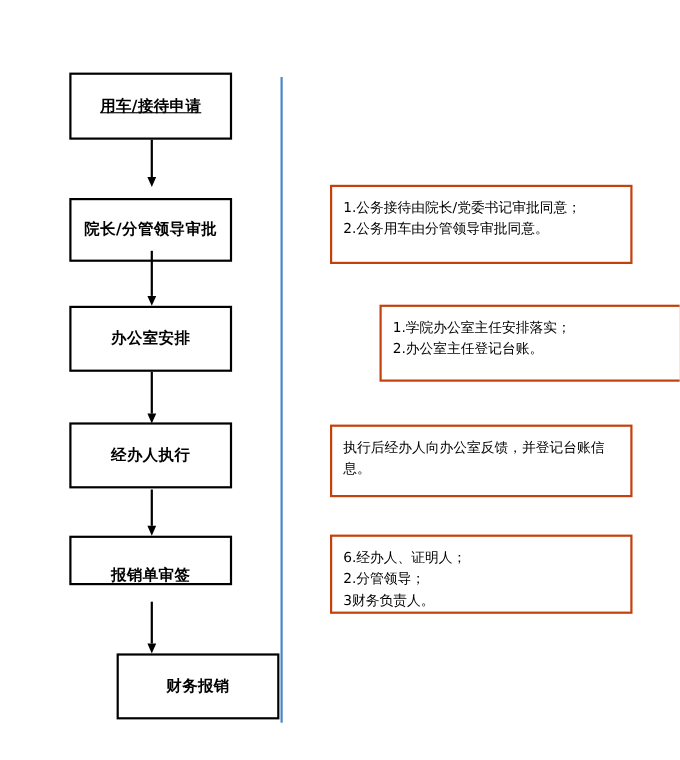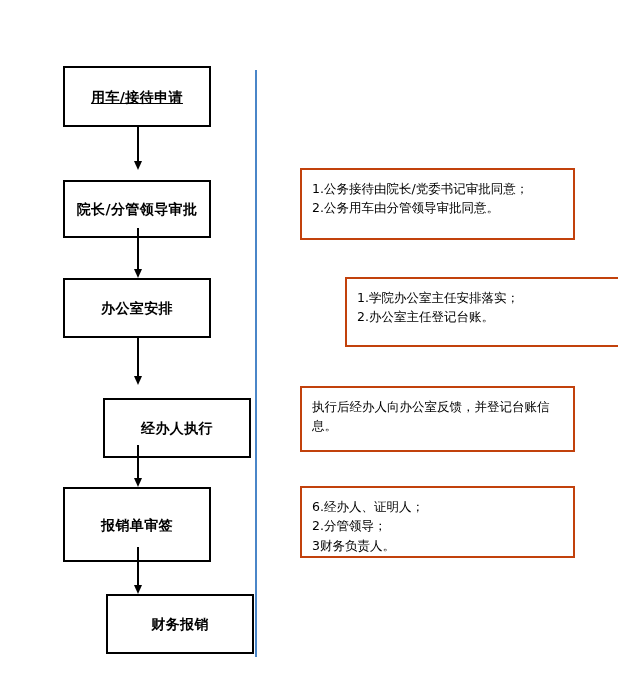--- a/index.html
+++ b/index.html
@@ -99,25 +99,25 @@
   </div>
 
   <div class="flow-box" style="top:170px; height:58px;margin-top:10px;">
     <span class="flow-box-label">院长/分管领导审批</span>
   </div>
 
   <div class="flow-box" style="top:278px; height:60px;">
     <span class="flow-box-label">办公室安排</span>
   </div>
 
-  <div class="flow-box" style="top:398px; height:60px;margin-left:40px;">
+  <div class="flow-box" style="top:384px; height:60px;">
     <span class="flow-box-label">经办人执行</span>
   </div>
 
-  <div class="flow-box" style="top:487px; height:75px;">
+  <div class="flow-box" style="top:487px; height:45px;align-items:flex-end;">
     <span class="flow-box-label">报销单审签</span>
   </div>
 
   <div class="flow-box" style="top:594px; height:60px;margin-left:43px;">
     <span class="flow-box-label">财务报销</span>
   </div>
 
   <div class="arrow" style="top:127px; height:43px;">
     <div class="shaft" style="height:34px;"></div>
     <div class="head"></div>

